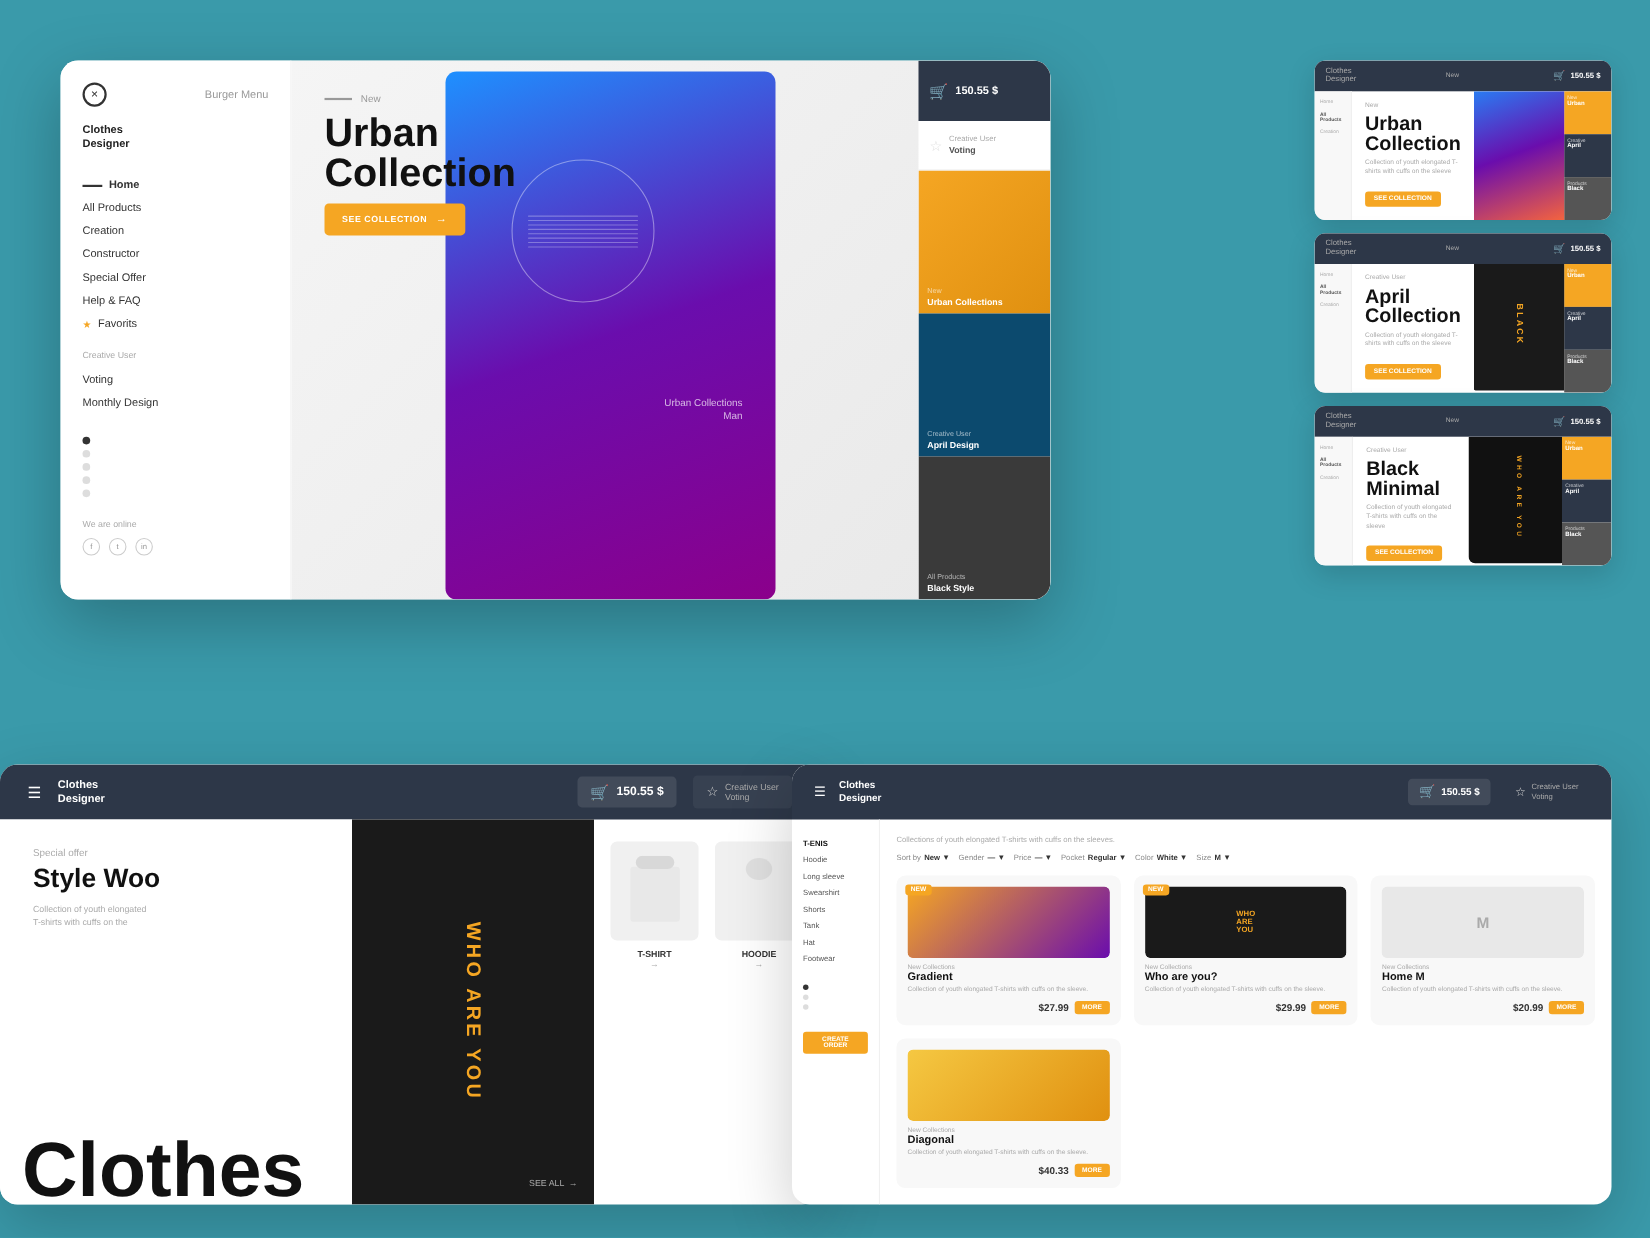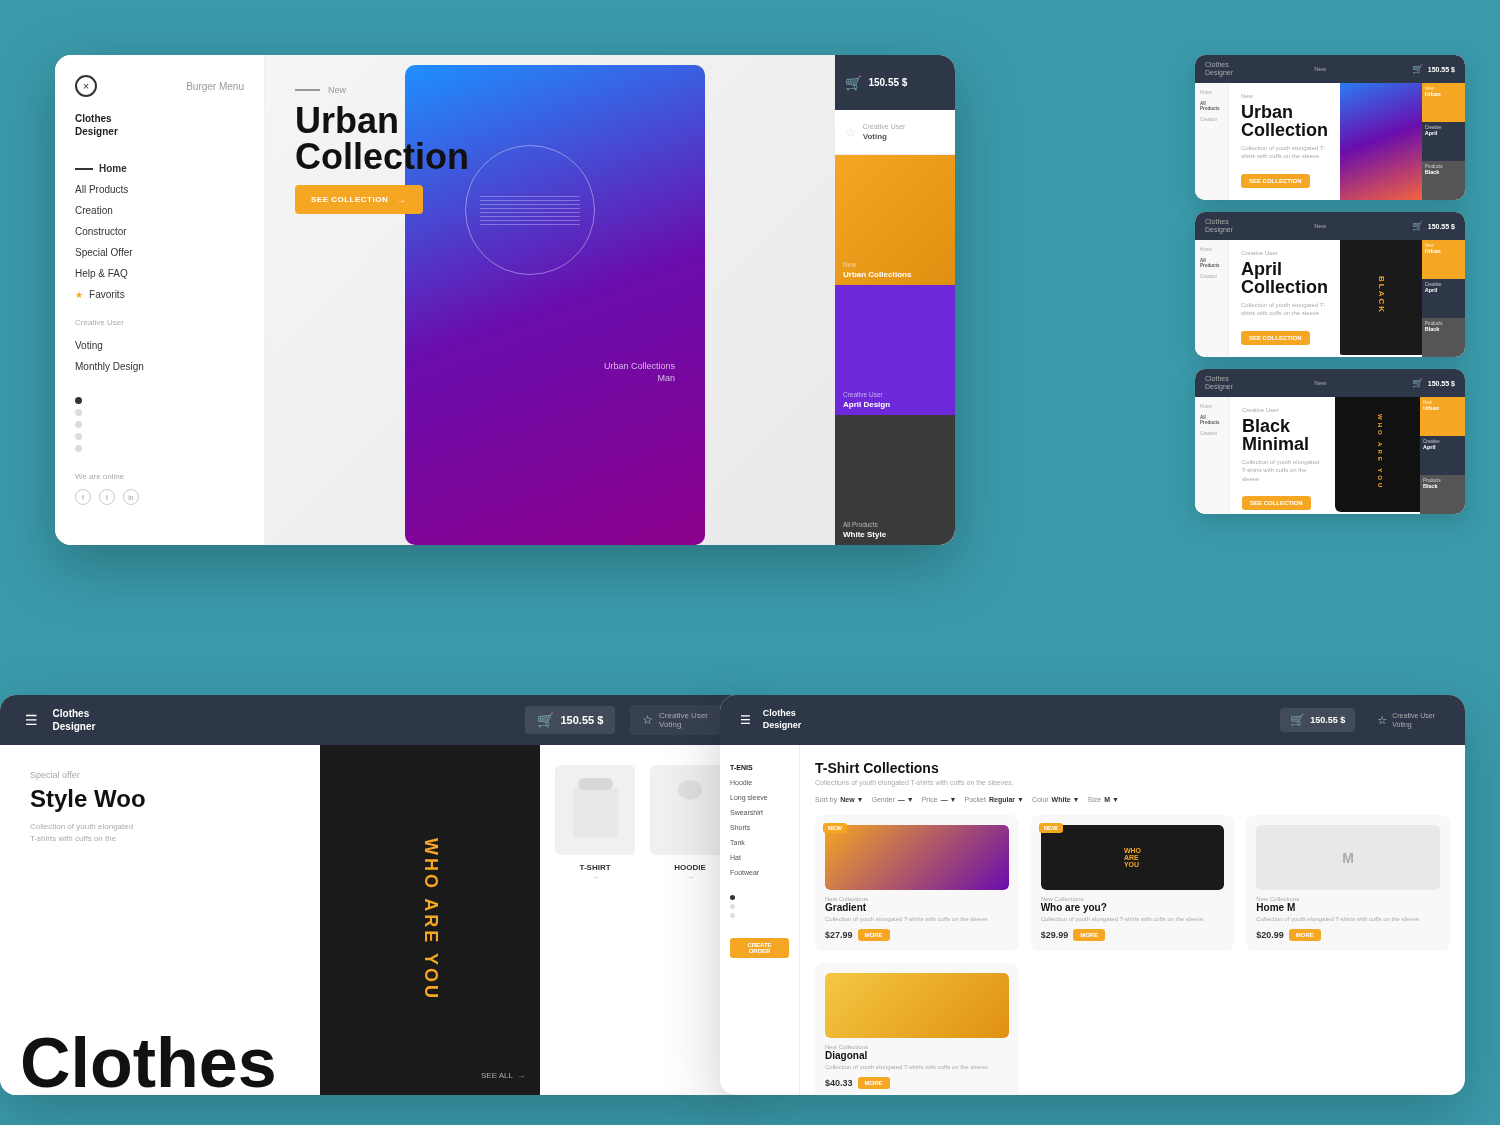--- a/index.html
+++ b/index.html
@@ -291,21 +291,21 @@
       background: #f5f5f5;
     }
     .side-card {
       height: 33.33%;
       position: relative;
       overflow: hidden;
     }
     .side-card-1 {
       background: linear-gradient(135deg, #f5a623 0%, #e09010 100%);
     }
-    .side-card-2 { background: #6d28d9; }
+    .side-card-2 { background: #0c4a6e; }
     .side-card-3 { background: #3a3a3a; }
     .side-card-label {
       position: absolute;
       bottom: 5px;
       left: 8px;
       font-size: 7px;
       color: rgba(255,255,255,0.7);
       line-height: 1.3;
     }
     .side-card-title {
@@ -668,21 +668,21 @@
       background: #f5a623;
       color: #fff;
       border: none;
       padding: 3px 7px;
       font-size: 6px;
       font-weight: 700;
       border-radius: 3px;
       cursor: pointer;
       margin-left: 5px;
     }
-    .br-price-row { display: flex; align-items: center; }
+    .br-price-row { display: flex; align-items: center; justify-content: flex-end; }
   </style>
 </head>
 <body>
 
 <div class="main-mockup">
 
   <div class="sidebar">
     <div class="sidebar-top">
       <div class="close-icon-wrap">
         <span>×</span>
@@ -776,21 +776,21 @@
         </div>
         <div class="side-card side-card-2">
           <div class="side-card-label">
             <div class="side-card-category">Creative User</div>
             <div class="side-card-title">April Design</div>
           </div>
         </div>
         <div class="side-card side-card-3">
           <div class="side-card-label">
             <div class="side-card-category">All Products</div>
-            <div class="side-card-title">White Style</div>
+            <div class="side-card-title">Black Style</div>
           </div>
         </div>
       </div>
     </div>
   </div>
 </div>
 
 <div class="mini-mockups">
 
   <div class="mini-mockup">
@@ -1007,21 +1007,20 @@
       <div class="br-sidebar-item">Footwear</div>
       <div class="br-sidebar-dots">
         <div class="br-sidebar-dot active"></div>
         <div class="br-sidebar-dot"></div>
         <div class="br-sidebar-dot"></div>
       </div>
       <button style="background:#f5a623;color:#fff;border:none;padding:4px 6px;font-size:6px;border-radius:3px;margin:5px 10px;cursor:pointer;width:calc(100% - 20px);font-weight:700;">CREATE ORDER</button>
     </div>
 
     <div class="br-main">
-      <div class="br-main-title">T-Shirt Collections</div>
       <div class="br-main-sub">Collections of youth elongated T-shirts with cuffs on the sleeves.</div>
       <div class="br-filters">
         <div class="br-filter-item">
           <span class="br-filter-label">Sort by</span>
           <span class="br-filter-value">New ▼</span>
         </div>
         <div class="br-filter-item">
           <span class="br-filter-label">Gender</span>
           <span class="br-filter-value">— ▼</span>
         </div>

